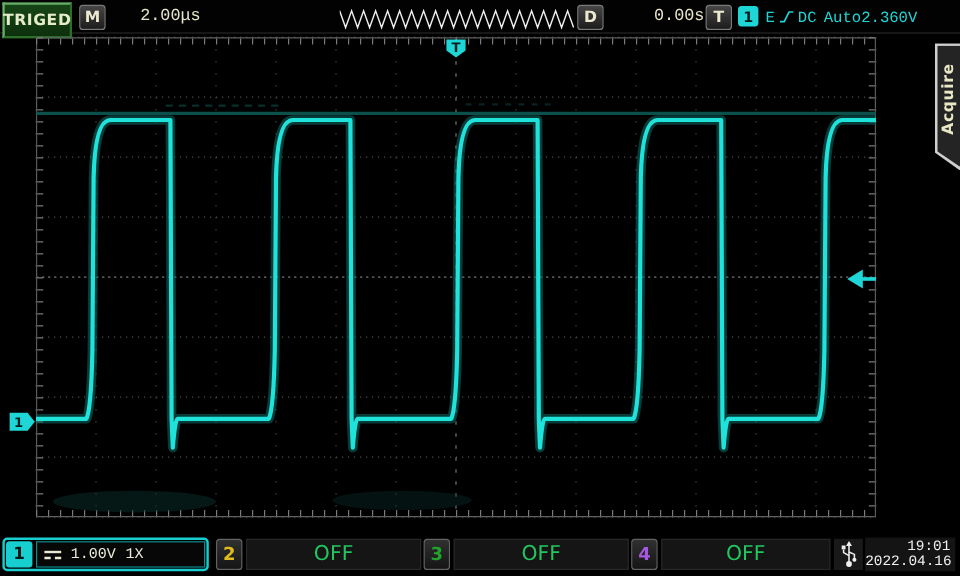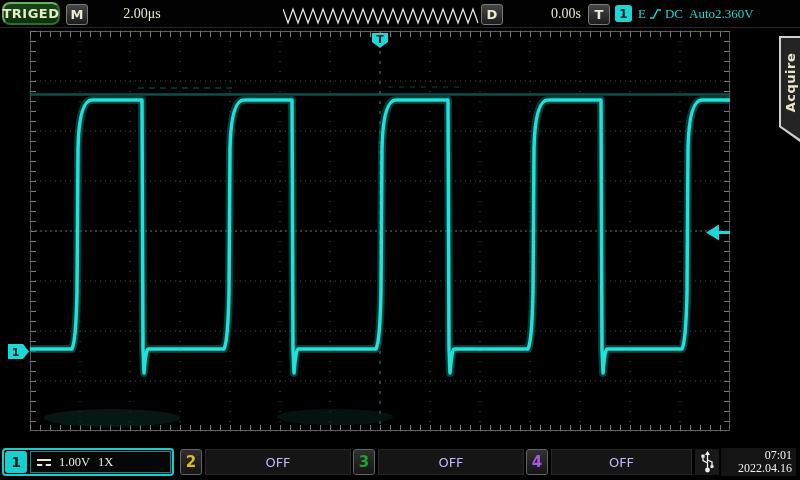--- a/index.html
+++ b/index.html
@@ -1,25 +1,25 @@
 <!DOCTYPE html>
 <html><head>
 <meta charset="utf-8">
 <style>
   html,body{margin:0;padding:0;background:#000;}
   body{position:relative;width:800px;height:480px;overflow:hidden;
        font-family:"DejaVu Sans","Liberation Sans",sans-serif;}
-  .mono{font-family:Liberation Serif, serif;}
+  .mono{font-family:Liberation Mono, monospace;}
 
   
   .topbar{position:absolute;left:0;top:0;width:800px;height:28px;background:#020202;
           border-bottom:1px solid #262626;box-sizing:border-box;}
-  .trig-box{position:absolute;left:2px;top:2px;width:58px;height:23px;box-sizing:border-box;
+  .trig-box{position:absolute;left:2px;top:2px;width:58px;height:30px;box-sizing:border-box;
             background:linear-gradient(#174517,#0d300d);
-            border:2px solid;border-color:#64b164 #2b6f2b #2b6f2b #64b164;border-radius:8px;
+            border:2px solid;border-color:#64b164 #2b6f2b #2b6f2b #64b164;border-radius:0;
             color:#e6ecca;font-weight:bold;font-size:13px;letter-spacing:.5px;
             display:flex;align-items:center;justify-content:center;}
   .btn-sq{position:absolute;top:4px;width:22px;height:21px;box-sizing:border-box;
           background:linear-gradient(#454545,#1d1d1d);border:1px solid #7a7a7a;border-radius:3px;
           color:#ece9d0;font-weight:bold;font-size:13px;
           display:flex;align-items:center;justify-content:center;}
   .readout{position:absolute;top:6px;color:#e8e6c8;font-size:14px;text-align:center;}
   .acq-box{position:absolute;left:204px;top:1px;width:74px;display:flex;flex-direction:column;gap:1px;}
   .acq-row{height:12px;background:#1c1c1c;border:1px solid #3d3d3d;box-sizing:border-box;
            font-size:9px;line-height:10px;text-align:center;color:#dcdac2;}
@@ -56,21 +56,21 @@
              background:#070707;display:flex;align-items:center;gap:8px;padding:0 6px;
              color:#eceadb;font-size:12.5px;}
   .dc-icon{width:14px;display:inline-block;}
   .dc-solid{display:block;border-top:2px solid #ece8d4;margin-bottom:3px;}
   .dc-dash{display:block;border-top:2px dashed #ece8d4;}
   .badge{position:absolute;top:1px;width:22px;height:26px;box-sizing:border-box;
          background:linear-gradient(#303030,#151515);border:1px solid #636363;border-radius:3px;
          font-size:15px;font-weight:bold;display:flex;align-items:center;justify-content:center;}
   .num2{color:#e0bb1e;} .num3{color:#1fa32a;} .num4{color:#a558e0;}
   .off-cell{position:absolute;top:1px;height:26px;box-sizing:border-box;background:#151515;
-            border:1px solid #272727;color:#c4b5fd;font-size:13px;
+            border:1px solid #272727;color:#22c55e;font-size:17px;
             display:flex;align-items:center;justify-content:center;}
   .usb-box{position:absolute;left:695px;top:1px;width:24px;height:26px;background:#191919;
            display:flex;align-items:center;justify-content:center;}
   .clock{position:absolute;left:721px;top:0;width:75px;height:28px;background:#141414;
          color:#f2f2f2;font-size:12px;text-align:right;padding:1px 4px 0 0;box-sizing:border-box;}
   .clock div{line-height:13px;}
 </style>
 </head>
 <body>
 
@@ -198,16 +198,16 @@
         <path d="M7.5 13 L3 10.5 V8"></path>
         <path d="M7.5 10 L12 12 V15"></path>
       </g>
       <polygon points="5,5 10,5 7.5,0.8" fill="#f0f0f0"></polygon>
       <rect x="1.4" y="4.6" width="3.2" height="3.2" fill="#f0f0f0"></rect>
       <circle cx="12" cy="16.5" r="1.7" fill="#f0f0f0"></circle>
       <circle cx="7.5" cy="20" r="2.4" fill="#f0f0f0"></circle>
     </svg>
   </div>
   <div class="clock mono">
-    <div>07:01</div>
+    <div>19:01</div>
     <div>2022.04.16</div>
   </div>
 </footer>
 
 </body></html>

